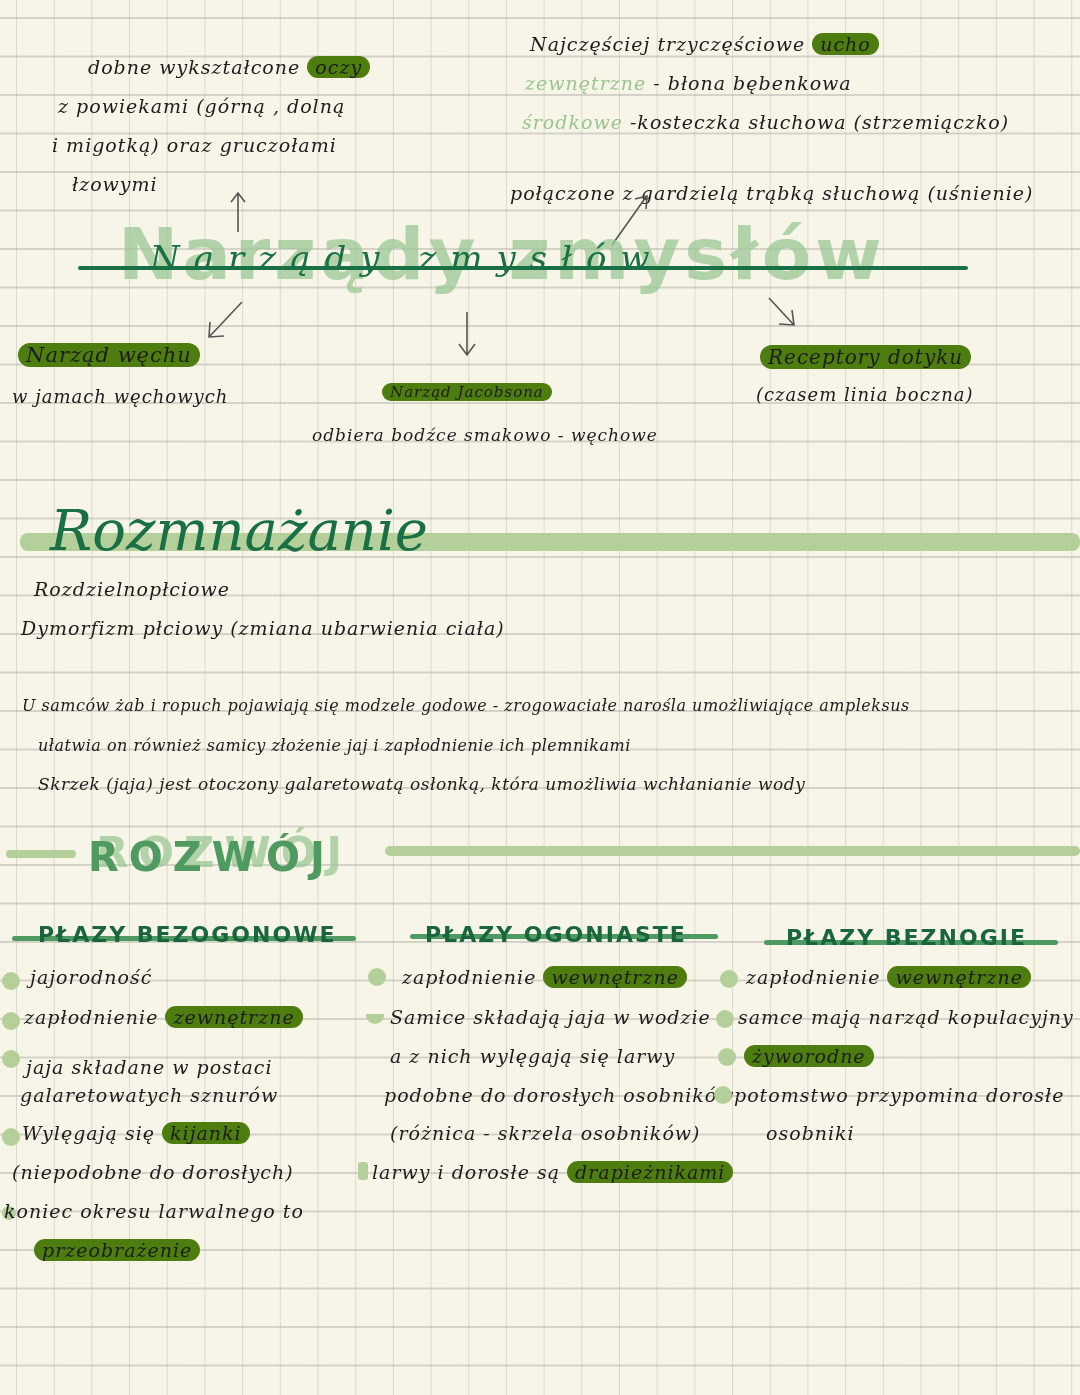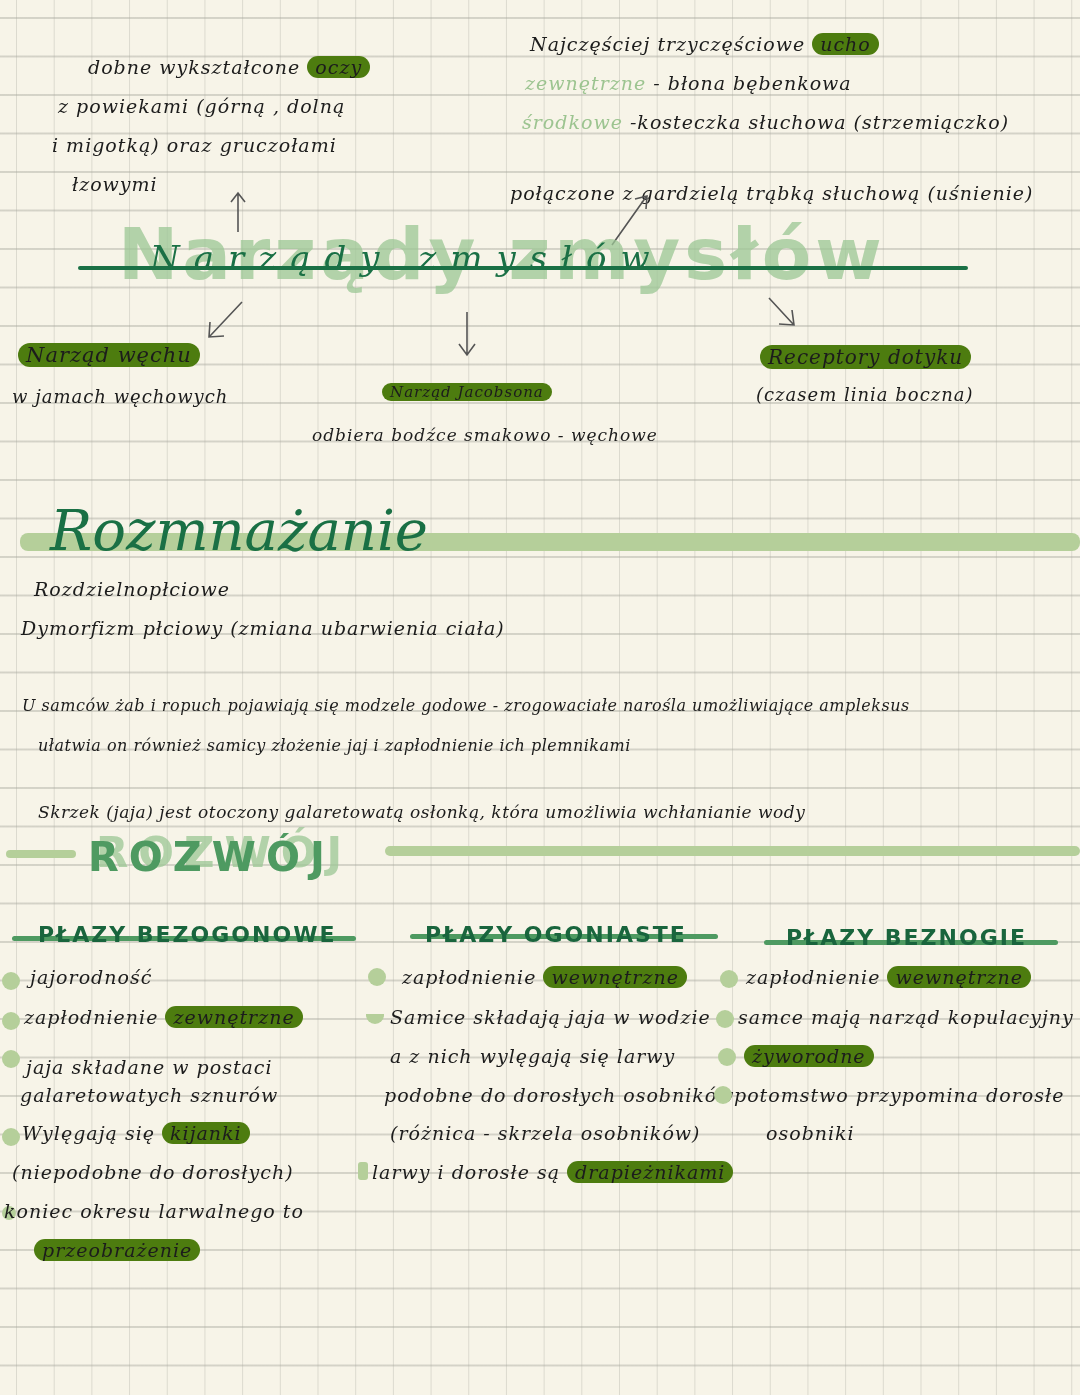--- a/index.html
+++ b/index.html
@@ -89,21 +89,21 @@
   <div class="abs hand" style="left:756px; top:384px; font-size:18px;">(czasem linia boczna)</div>
 </div>
 
 <div>
   <div class="bar" style="left:20px; top:533px; width:1060px; height:18px;"></div>
   <div class="abs title-big" style="left:50px; top:498px; font-size:56px;">Rozmnażanie</div>
   <div class="abs hand" style="left:34px; top:578px; font-size:19px;">Rozdzielnopłciowe</div>
   <div class="abs hand" style="left:21px; top:617px; font-size:19px;">Dymorfizm płciowy (zmiana ubarwienia ciała)</div>
   <div class="abs hand" style="left:22px; top:696px; font-size:16px; letter-spacing:0.5px;">U samców żab i ropuch pojawiają się modzele godowe - zrogowaciałe narośla umożliwiające ampleksus</div>
   <div class="abs hand" style="left:38px; top:736px; font-size:16px; letter-spacing:0.5px;">ułatwia on również samicy złożenie jaj i zapłodnienie ich plemnikami</div>
-  <div class="abs hand" style="left:38px; top:774px; font-size:17px; letter-spacing:0.5px;margin-top:28px;">Skrzek (jaja) jest otoczony galaretowatą osłonką, która umożliwia wchłanianie wody</div>
+  <div class="abs hand" style="left:38px; top:774px; font-size:17px; letter-spacing:0.5px;">Skrzek (jaja) jest otoczony galaretowatą osłonką, która umożliwia wchłanianie wody</div>
 </div>
 
 <div>
   <div class="bar" style="left:6px; top:850px; width:70px; height:8px;"></div>
   <div class="bar" style="left:385px; top:846px; width:695px; height:10px;"></div>
   <div class="abs ghost" style="left:96px; top:828px; font-size:42px; letter-spacing:10px;">ROZWÓJ</div>
   <div class="abs" style="left:88px; top:834px; font-size:40px; font-weight:bold; letter-spacing:10px; color:#4e9a61; font-family:'DejaVu Sans', sans-serif;">ROZWÓJ</div>
 
   <div>
     <div class="bar-dark" style="left:12px; top:936px; width:344px; height:5px;"></div>

